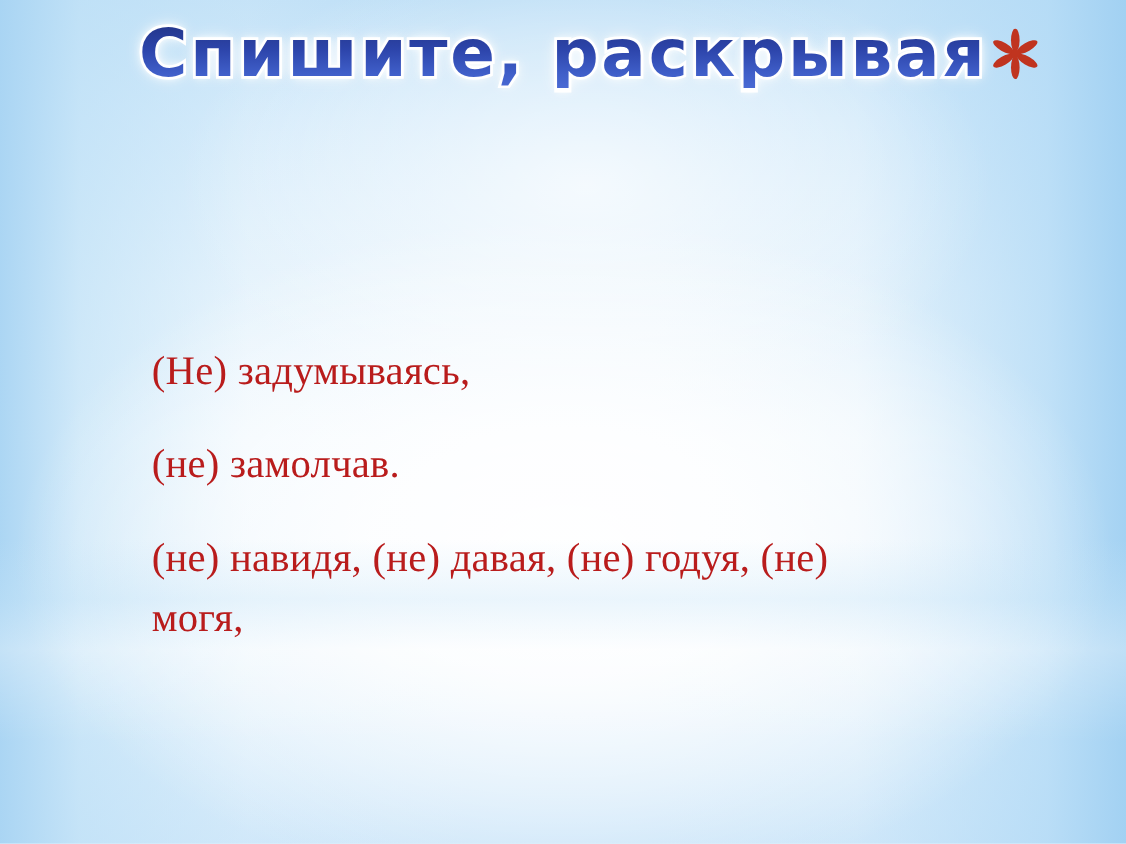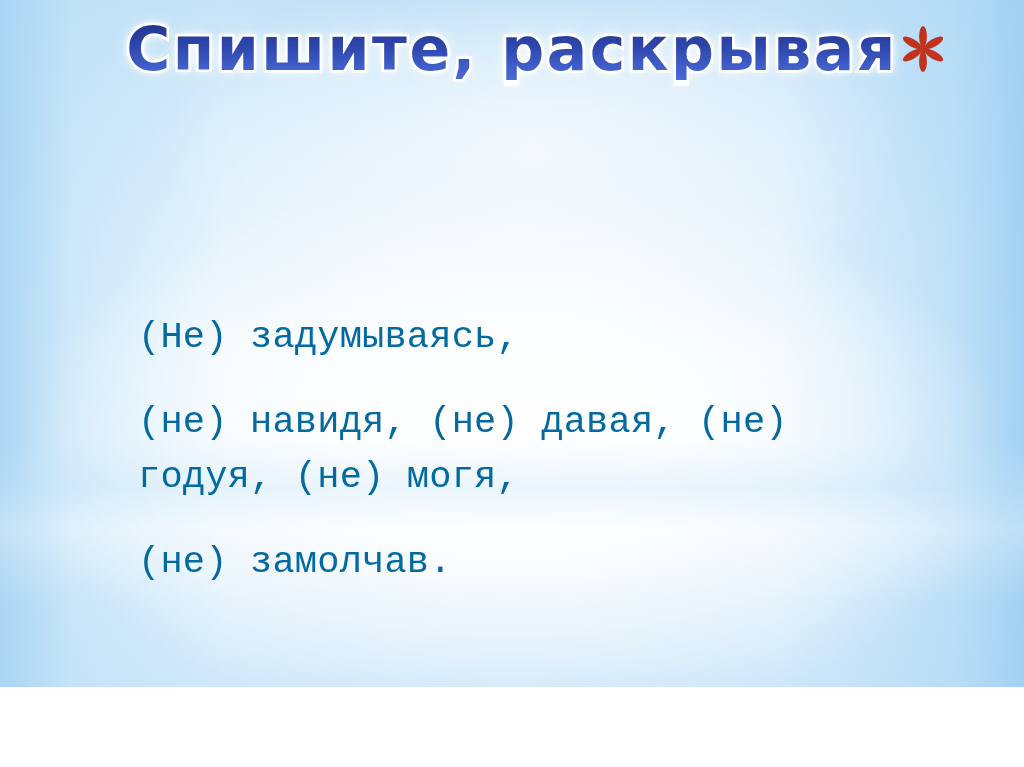--- a/index.html
+++ b/index.html
@@ -5,21 +5,21 @@
 <style>
   html, body {
     margin: 0;
     padding: 0;
     background: #ffffff;
   }
 
   #slide {
     position: relative;
     width: 1024px;
-    height: 687px;
+    height: 767px;
     overflow: hidden;
     font-family: "Liberation Sans", "DejaVu Sans", sans-serif;
     
     background-color: #c3e2f7;
     isolation: isolate;
   }
 
   
   .bg-layer {
     position: absolute;
@@ -141,24 +141,24 @@
 
   
   #body-block {
     position: absolute;
     left: 138px;
     top: 310px;
     width: 700px;
     z-index: 4;
   }
   .body-para {
-    font-family: Liberation Mono, monospace;
+    font-family: Liberation Serif, serif;
     font-size: 37px;
     line-height: 55px;
-    color: #0369a1;
+    color: #b91c1c;
     margin: 0 0 30px 0;
     letter-spacing: 0.2px;
   }
   .body-para:last-child {
     margin-bottom: 0;
   }
   .body-para.wrapped {
     max-width: 652px;
   }
 </style>
@@ -189,17 +189,17 @@
         <ellipse cx="50" cy="23" rx="8.5" ry="23" transform="rotate(180 50 50)"></ellipse>
         <ellipse cx="50" cy="23" rx="8.5" ry="23" transform="rotate(240 50 50)"></ellipse>
         <ellipse cx="50" cy="23" rx="8.5" ry="23" transform="rotate(300 50 50)"></ellipse>
       </g>
       <circle cx="50" cy="50" r="9"></circle>
     </g>
   </svg>
 
   <div id="body-block">
     <p class="body-para">(Не) задумываясь,</p>
+    <p class="body-para">(не) замолчав.</p>
     <p class="body-para wrapped">(не) навидя, (не) давая, (не) годуя, (не) могя,</p>
-    <p class="body-para">(не) замолчав.</p>
   </div>
 
 </div>
 
 </body></html>

